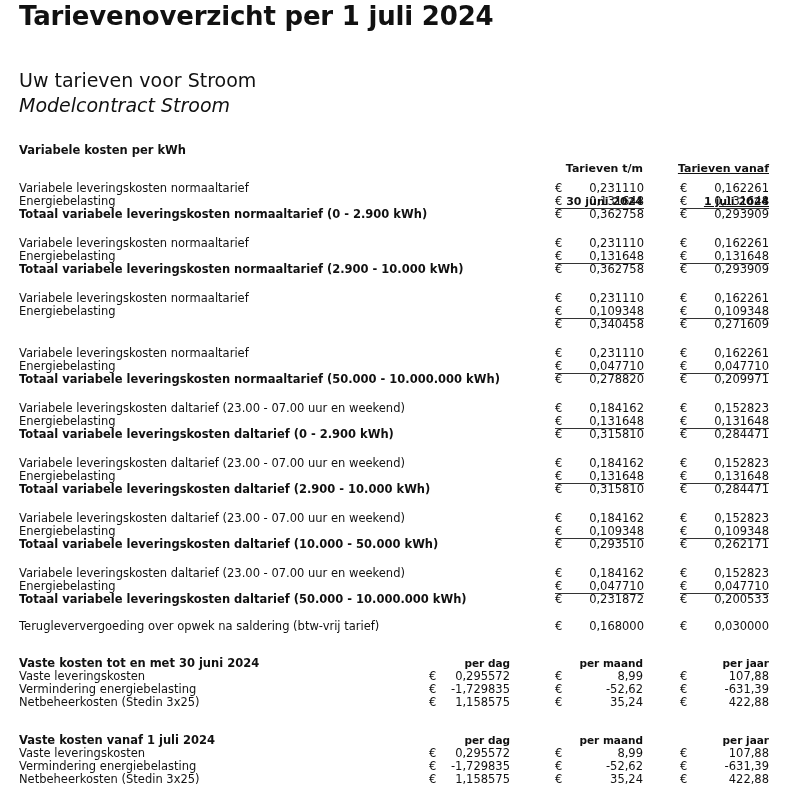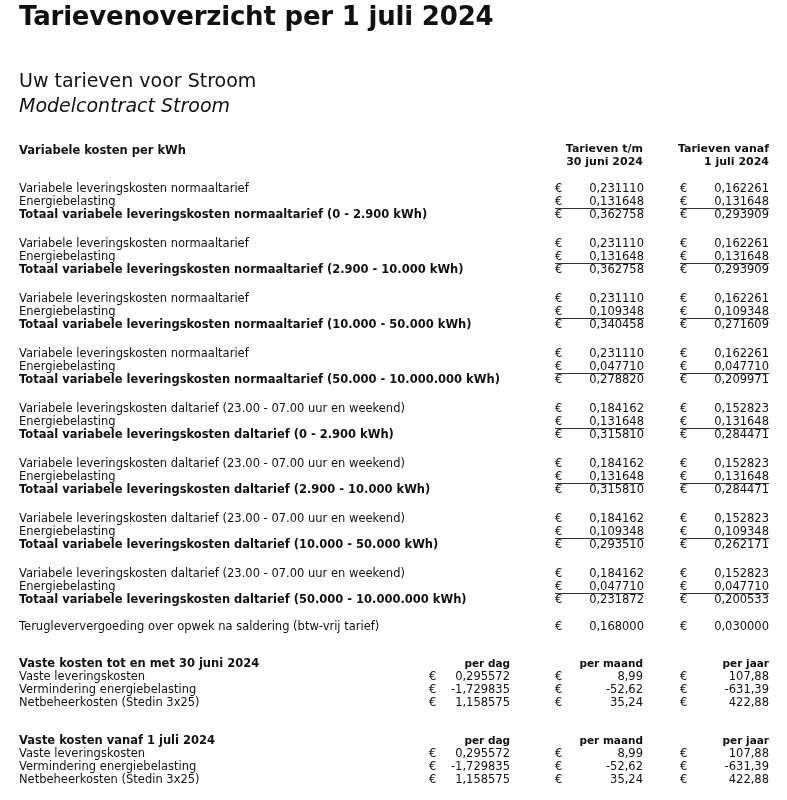--- a/index.html
+++ b/index.html
@@ -27,21 +27,21 @@
   .sec-label {
     position: absolute; left: 19px; top: 143px;
     font-size: 11.5px; font-weight: bold;
     font-family: "DejaVu Sans", sans-serif;
   }
   .colhead {
     position: absolute; top: 142px; width: 120px; text-align: right;
     font-size: 11px; font-weight: bold; line-height: 13px;
     font-family: "DejaVu Sans", sans-serif;
   }
-  .colhead span { display: block; }
+  .colhead span { display: block; margin-top: 20px; }
   .group { position: absolute; left: 0; width: 787px; }
   .row {
     position: relative; height: 13px; line-height: 13px;
     font-size: 11.5px;
     font-family: "DejaVu Sans", sans-serif;
   }
   .row .lbl { position: absolute; left: 19px; white-space: nowrap; }
   .row.bold .lbl { font-weight: bold; }
   .cell {
     position: absolute; width: 89px; height: 13px;
@@ -74,21 +74,21 @@
 
 <div class="title">Tarievenoverzicht per 1 juli 2024</div>
 <div class="subtitle">Uw tarieven voor Stroom</div>
 <div class="subtitle2">Modelcontract Stroom</div>
 
 <div class="sec-label">Variabele kosten per kWh</div>
 <div class="colhead" style="left:523px;">
   <span>Tarieven t/m</span>
   <span>30 juni 2024</span>
 </div>
-<div class="colhead" style="left:649px;">
+<div class="colhead" style="left:649px;text-decoration:underline;">
   <span>Tarieven vanaf</span>
   <span>1 juli 2024</span>
 </div>
 
 <div id="groups">
     <div class="group" style="top: 182px;">
       <div class="row">
         <span class="lbl">Variabele leveringskosten normaaltarief</span>
         <div class="cell c1">
           <span class="eur">€</span>
@@ -174,21 +174,20 @@
         <div class="cell c1 underline">
           <span class="eur">€</span>
           <span class="val">0,109348</span>
         </div>
         <div class="cell c2 underline">
           <span class="eur">€</span>
           <span class="val">0,109348</span>
         </div>
       </div>
       <div class="row bold">
-        <span class="lbl">Totaal variabele leveringskosten normaaltarief (10.000 - 50.000 kWh)</span>
         <div class="cell c1">
           <span class="eur">€</span>
           <span class="val">0,340458</span>
         </div>
         <div class="cell c2">
           <span class="eur">€</span>
           <span class="val">0,271609</span>
         </div>
       </div>
     </div>

